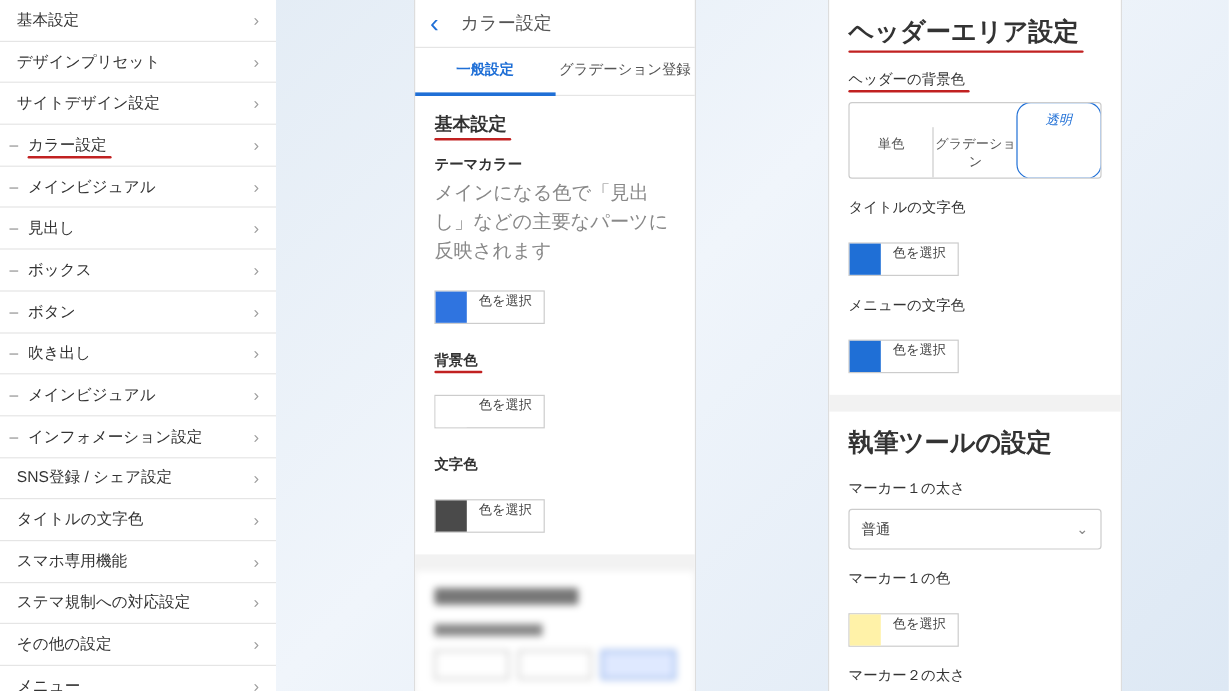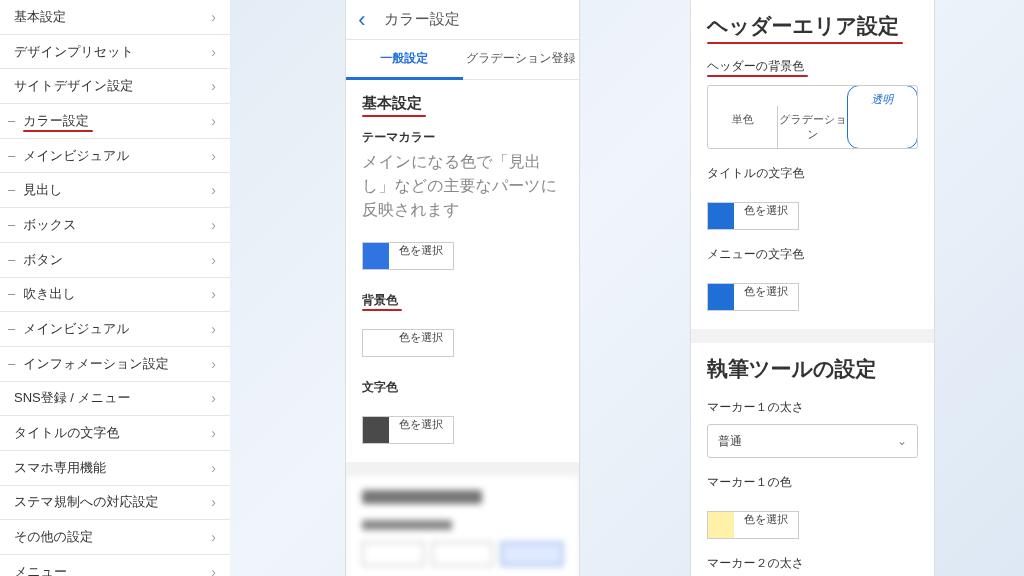--- a/index.html
+++ b/index.html
@@ -131,21 +131,21 @@
   </div>
   <div class="sb-item sb-sub">
     <span><span class="dash">–</span><span>メインビジュアル</span></span>
     <span class="sb-chevron">›</span>
   </div>
   <div class="sb-item sb-sub">
     <span><span class="dash">–</span><span>インフォメーション設定</span></span>
     <span class="sb-chevron">›</span>
   </div>
   <div class="sb-item">
-    <span>SNS登録 / メニュー</span>
+    <span>SNS登録 / シェア設定</span>
     <span class="sb-chevron">›</span>
   </div>
   <div class="sb-item">
     <span>タイトルの文字色</span>
     <span class="sb-chevron">›</span>
   </div>
   <div class="sb-item">
     <span>スマホ専用機能</span>
     <span class="sb-chevron">›</span>
   </div>

